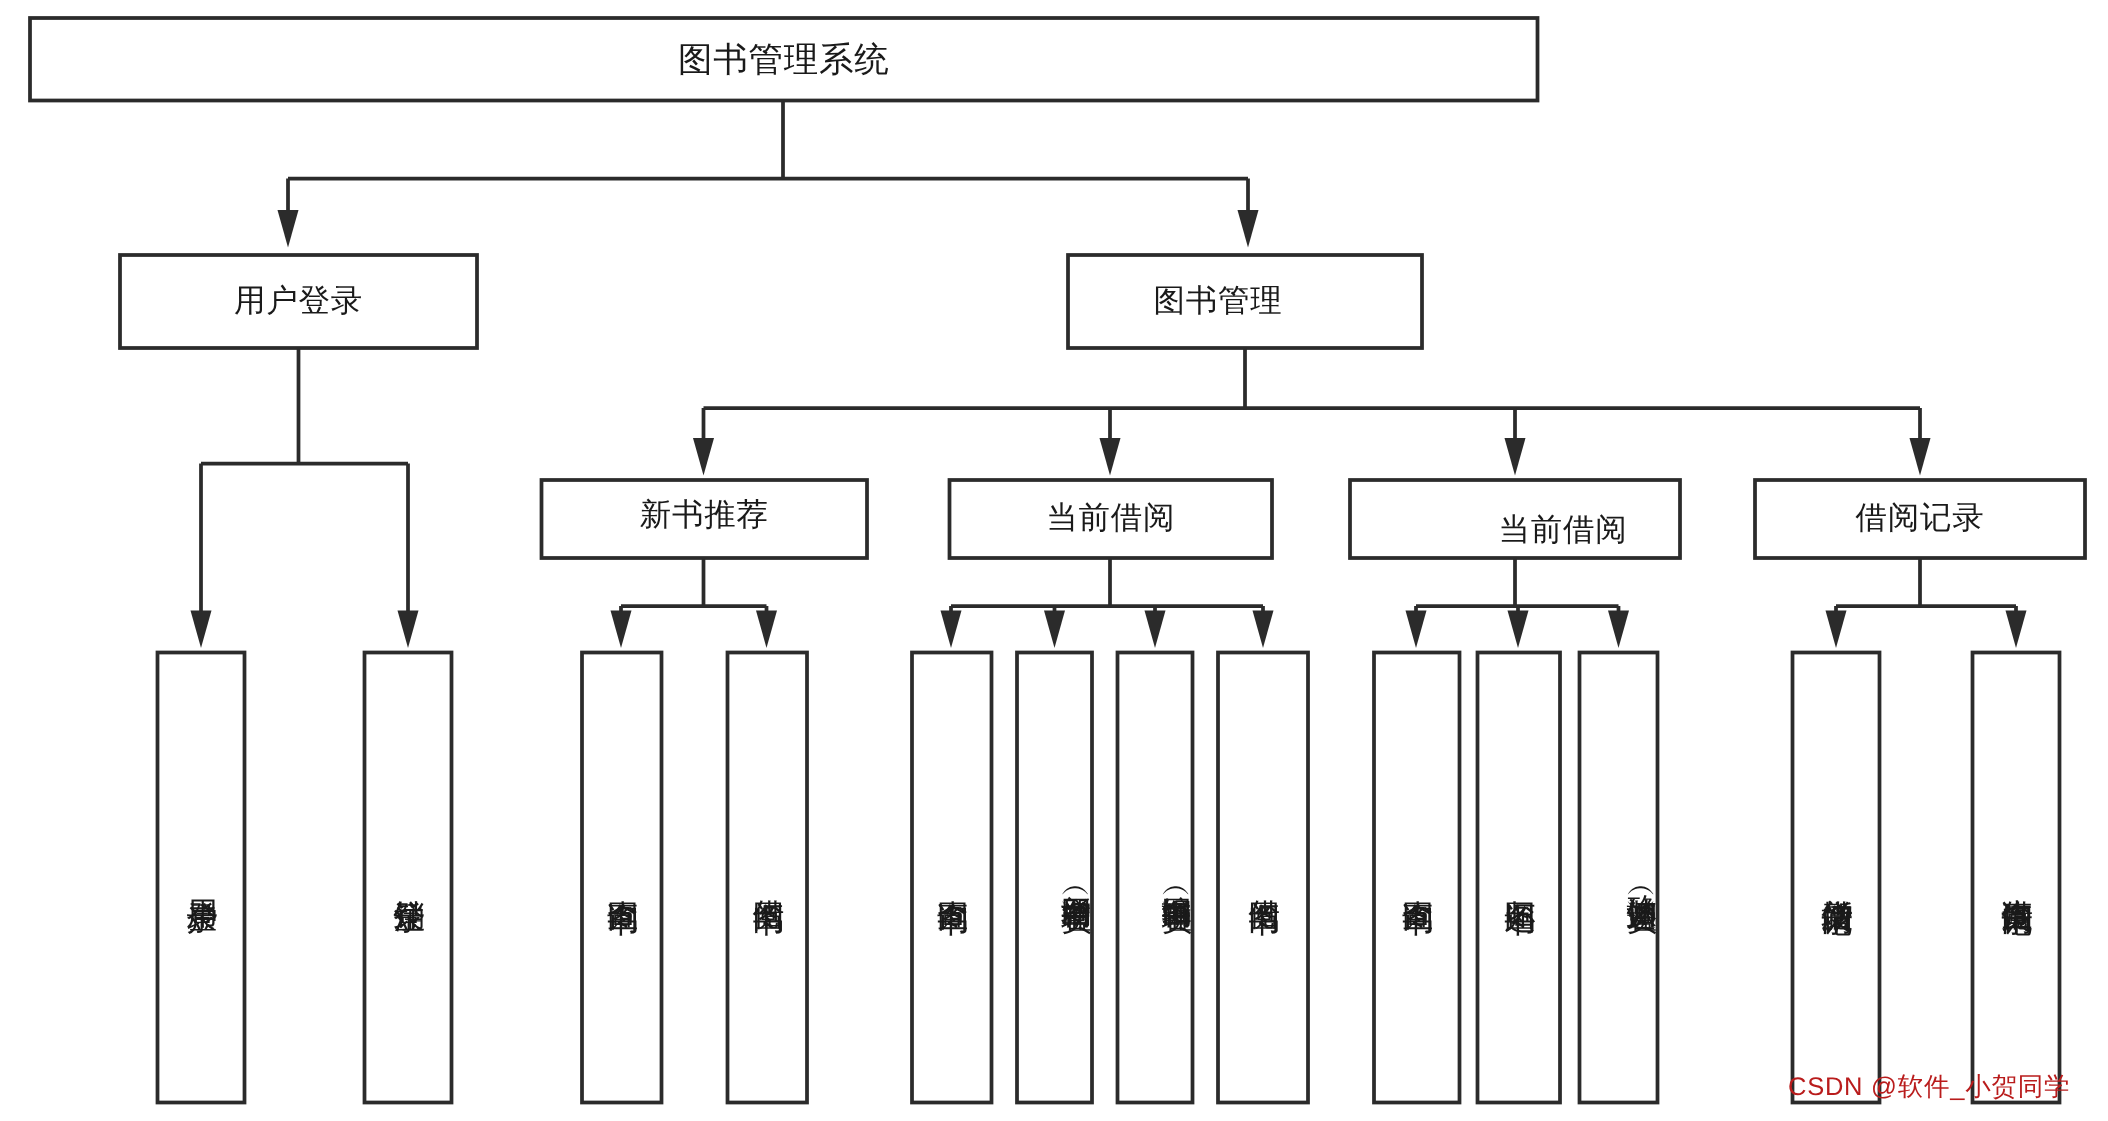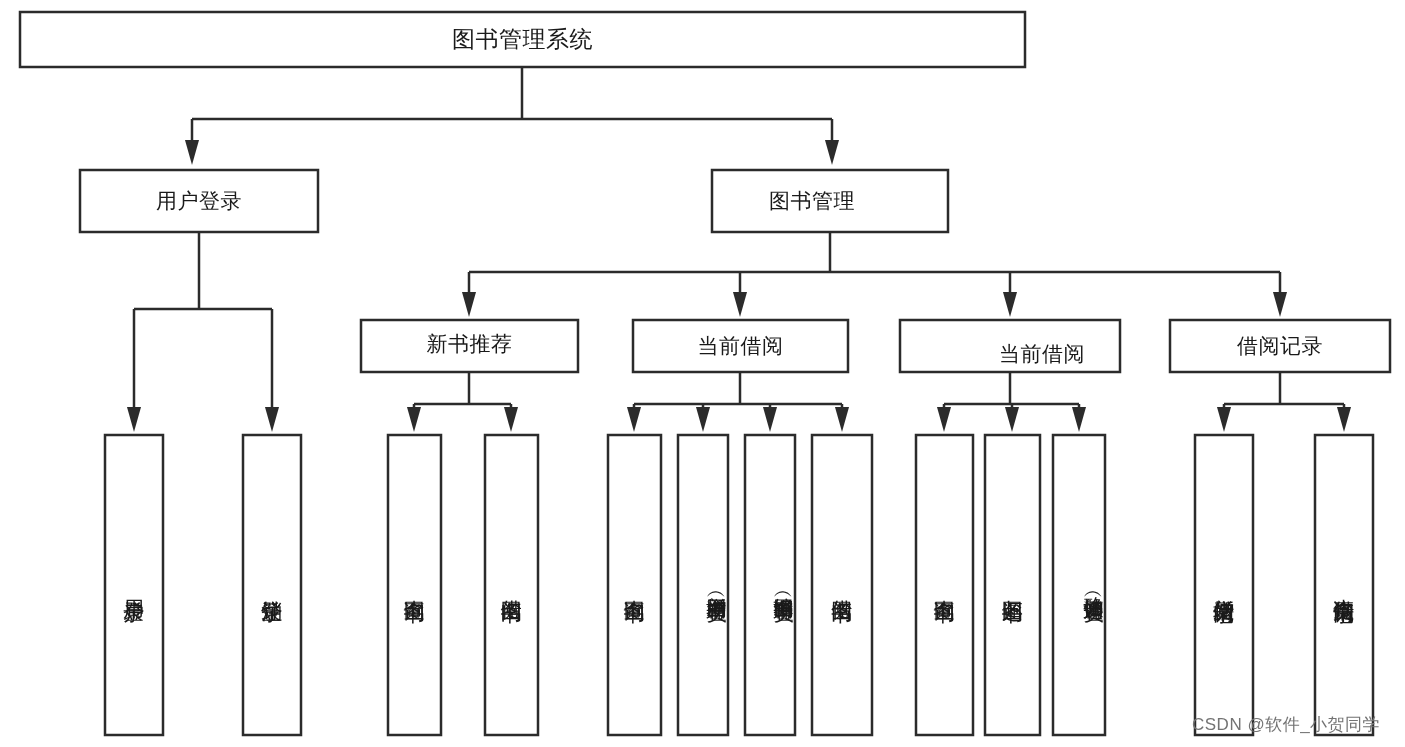--- a/index.html
+++ b/index.html
@@ -62,21 +62,21 @@
     font-size: 21px;
     line-height: 1.13;
     writing-mode: vertical-rl;
     text-orientation: upright;
     letter-spacing: 1px;
     text-align: center;
     pointer-events: none;
   }
   .watermark {
     position: absolute;
-    color: #737373;
+    color: #b91c1c;
     font-size: 17px;
     white-space: nowrap;
     letter-spacing: 0.5px;
   }
 </style>
 </head>
 <body>
 
 <div id="diagram-root">
 

